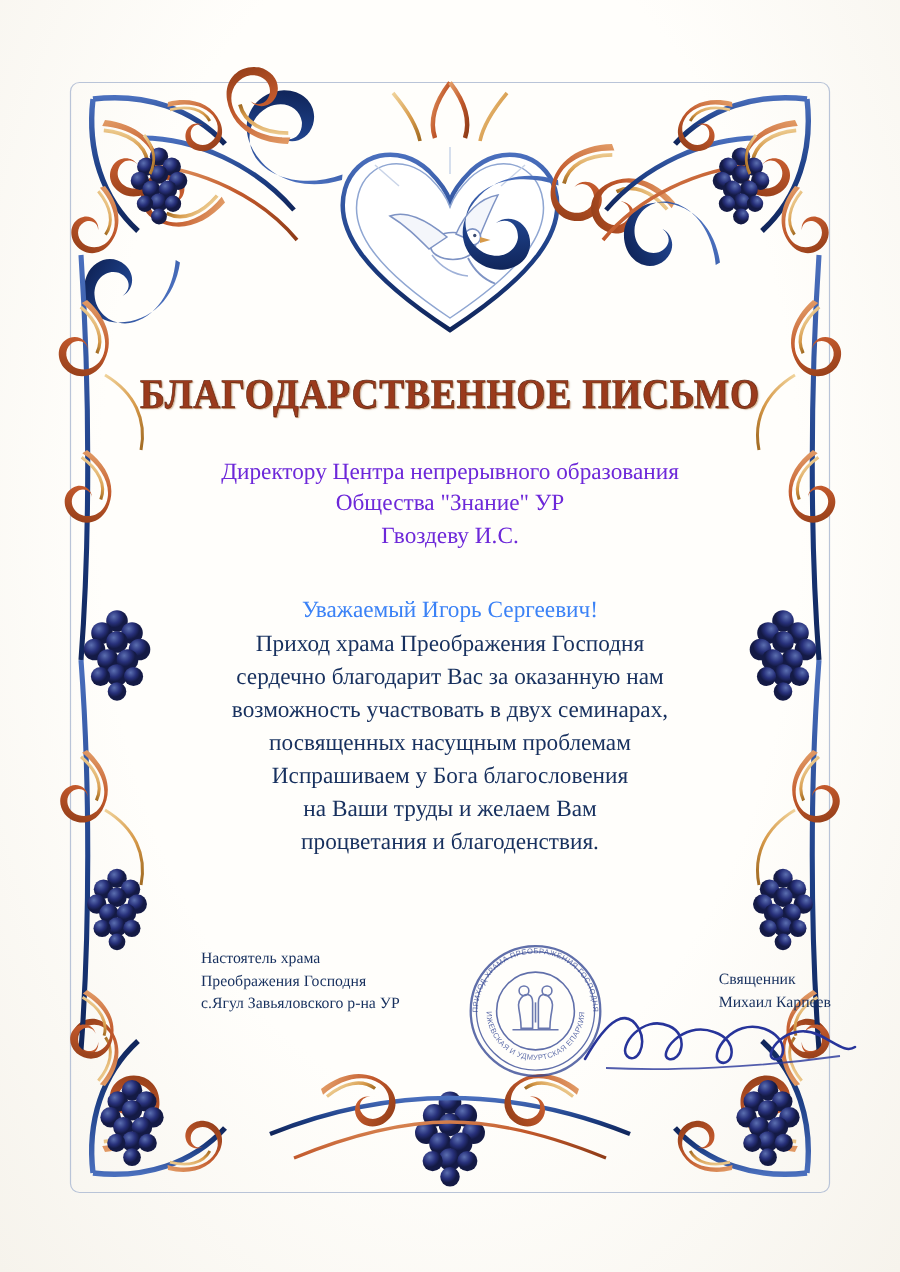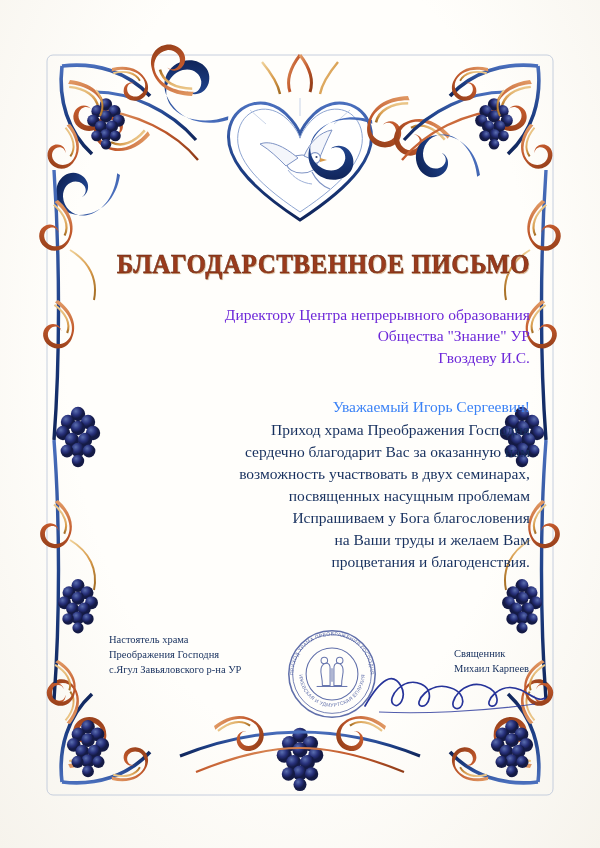--- a/index.html
+++ b/index.html
@@ -34,21 +34,21 @@
     width: 600px;
     height: 848px;
   }
 
   
   .content {
     position: absolute;
     left: 70px;
     top: 250px;
     width: 460px;
-    text-align: right;
+    text-align: center;
   }
   .doc-title {
     font-family: "Liberation Serif", serif;
     font-weight: bold;
     font-size: 25px;
     letter-spacing: 0.5px;
     color: #9a3a1c;
     -webkit-text-stroke: 0.4px #5d2510;
     text-shadow: 0.6px 0.6px 0 #e0b48c, 1px 1px 1px rgba(90,40,15,.35);
     margin: 0 0 26px 0;
@@ -69,21 +69,21 @@
   .body-text {
     font-size: 15.5px;
     color: #17305e;
     line-height: 1.42;
   }
   .body-text div { white-space: nowrap; }
 
   
   .sig-zone {
     position: absolute;
-    left: 59px;
+    left: 84px;
     top: 632px;
     width: 470px;
     height: 80px;
   }
   .sig-left {
     position: absolute;
     left: 50px;
     top: 0;
     text-align: left;
     font-size: 10.5px;

